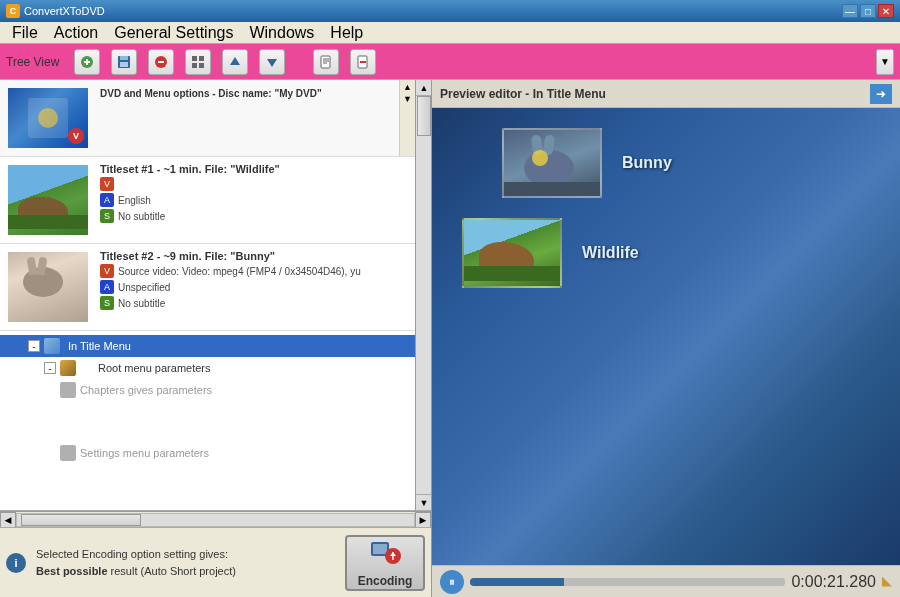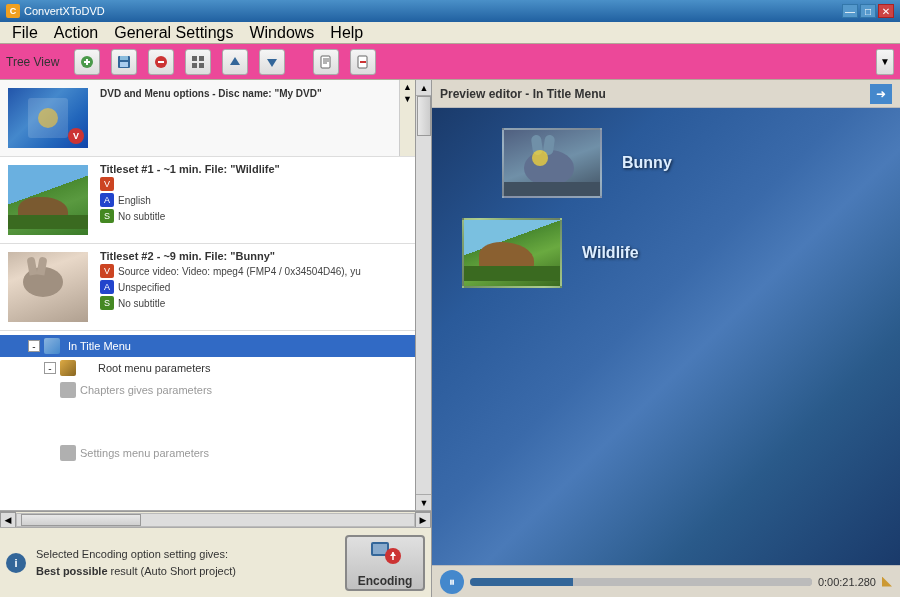--- a/index.html
+++ b/index.html
@@ -410,21 +410,21 @@
       background: #aaa;
       border-radius: 4px;
       position: relative;
     }
     .progress-track {
       width: 100%; height: 100%;
       background: linear-gradient(to right, #336699 0%, #336699 30%, #bbb 30%);
       border-radius: 4px;
     }
     .time-label {
-      font-size: 11px;
+      font-size: 16px;
       color: #333;
       white-space: nowrap;
     }
 
     
     .v-scrollbar {
       position: absolute;
       right: 0; top: 0; bottom: 0;
       width: 16px;
       background: #ece9d8;

